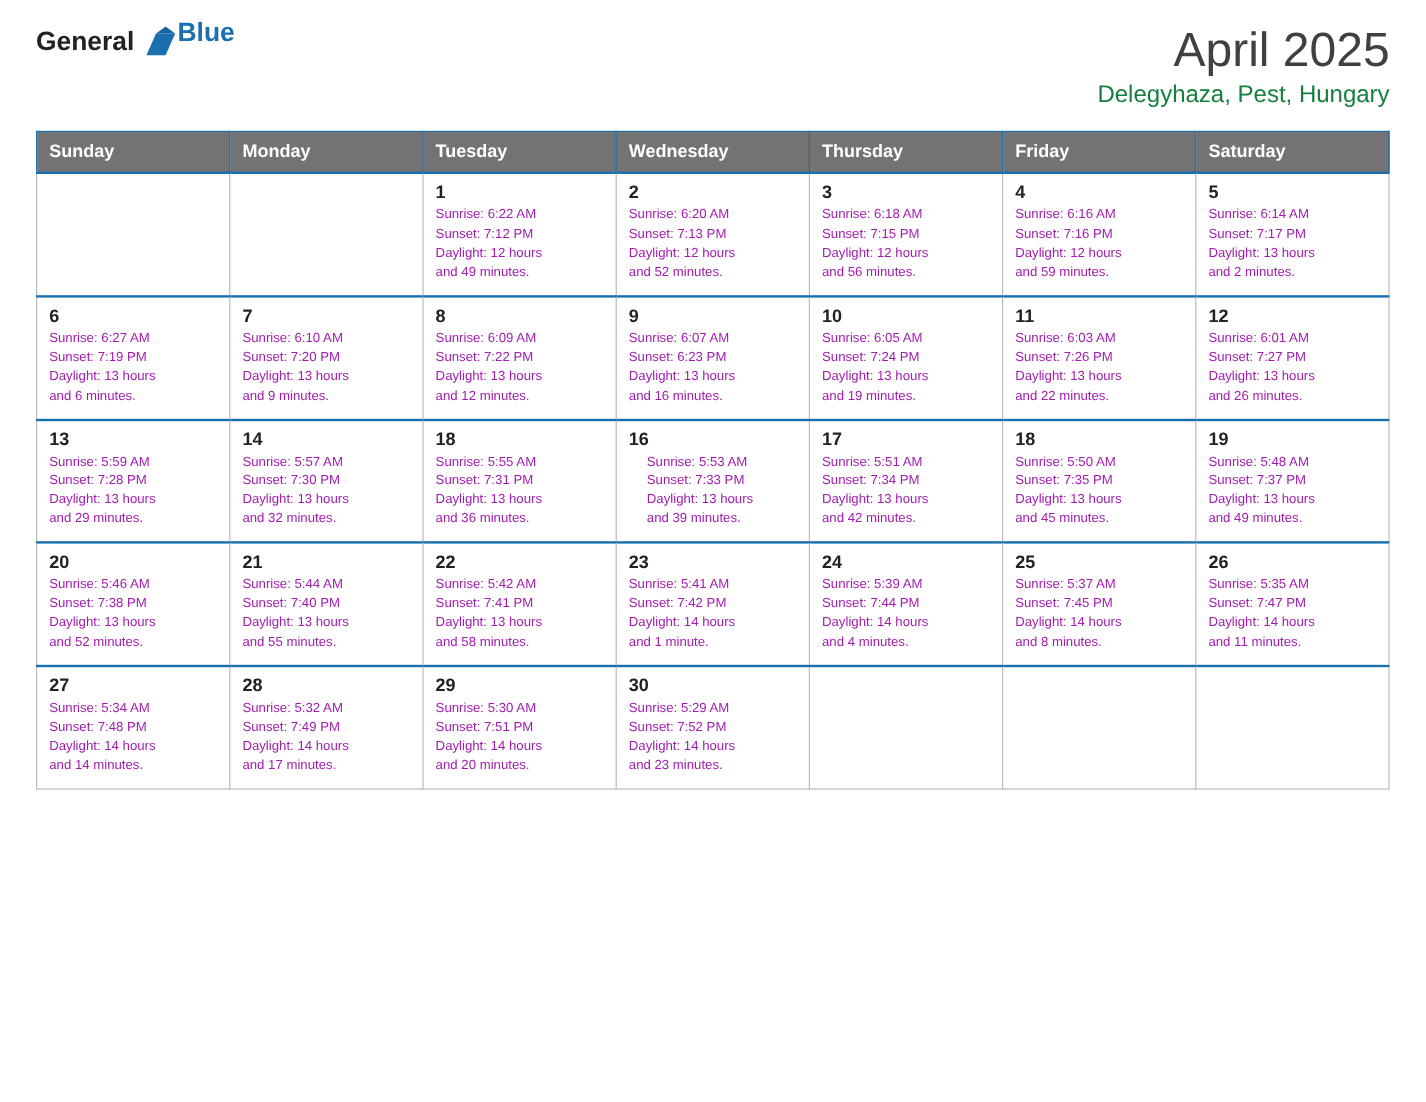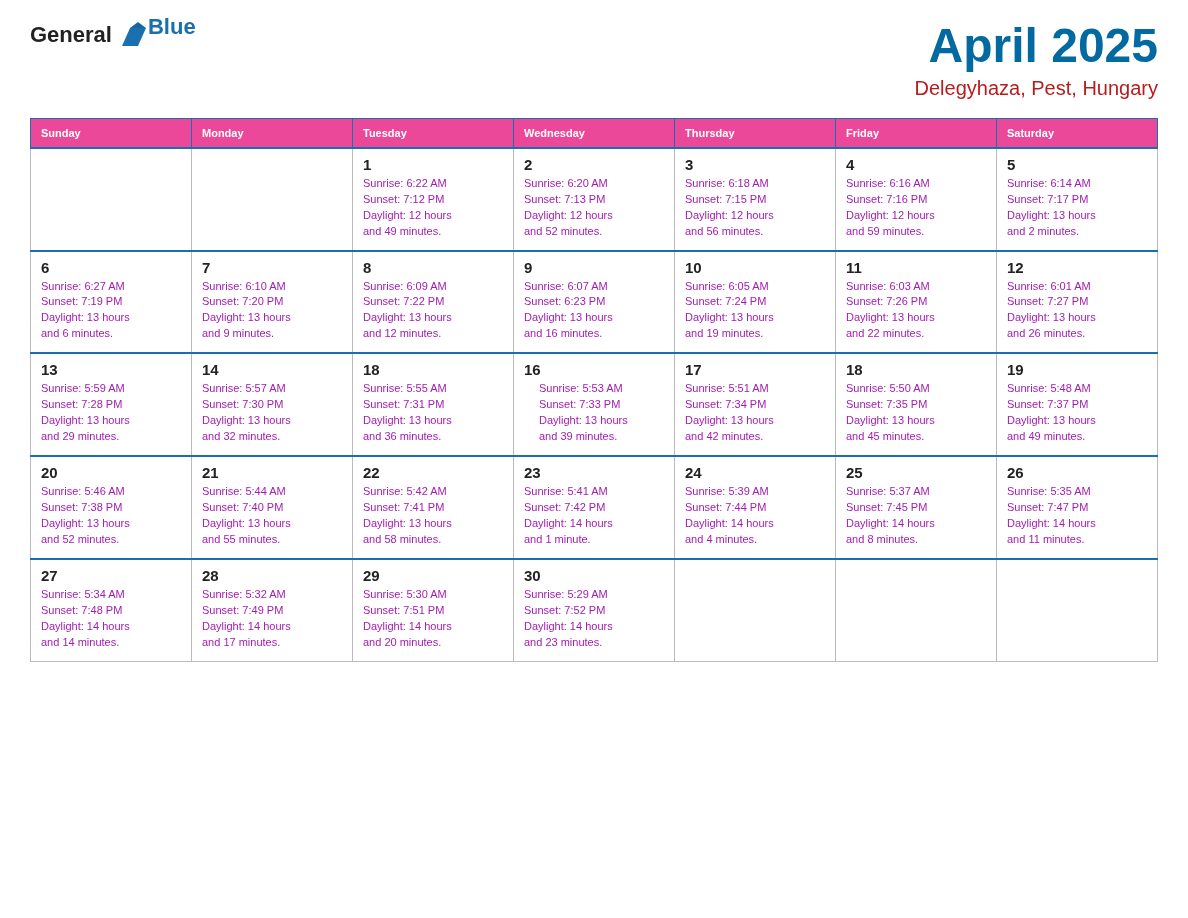--- a/index.html
+++ b/index.html
@@ -24,40 +24,40 @@
     }
     .logo-text-blue {
       font-size: 22px;
       font-weight: bold;
       color: #1a6faf;
     }
     .title-block {
       text-align: right;
     }
     .month-title {
-      font-size: 48px;
-      font-weight: bold;
-      color: #0369a1;
+      font-size: 40px;
+      font-weight: normal;
+      color: #404040;
       line-height: 1.1;
     }
     .location-title {
       font-size: 20px;
-      color: #b91c1c;
+      color: #15803d;
       margin-top: 4px;
     }
     .calendar {
       width: 100%;
       border-collapse: collapse;
       border: 1px solid #aaa;
     }
     .calendar thead tr th {
-      background: #ec4899;
+      background: #737373;
       color: #fff;
       padding: 8px 10px;
-      font-size: 11px;
+      font-size: 15px;
       font-weight: bold;
       text-align: left;
       border: 1px solid #1a6faf;
     }
     .calendar tbody tr td {
       vertical-align: top;
       padding: 7px 10px 10px 10px;
       border: 1px solid #bbb;
       width: calc(100% / 7);
       min-height: 90px;

